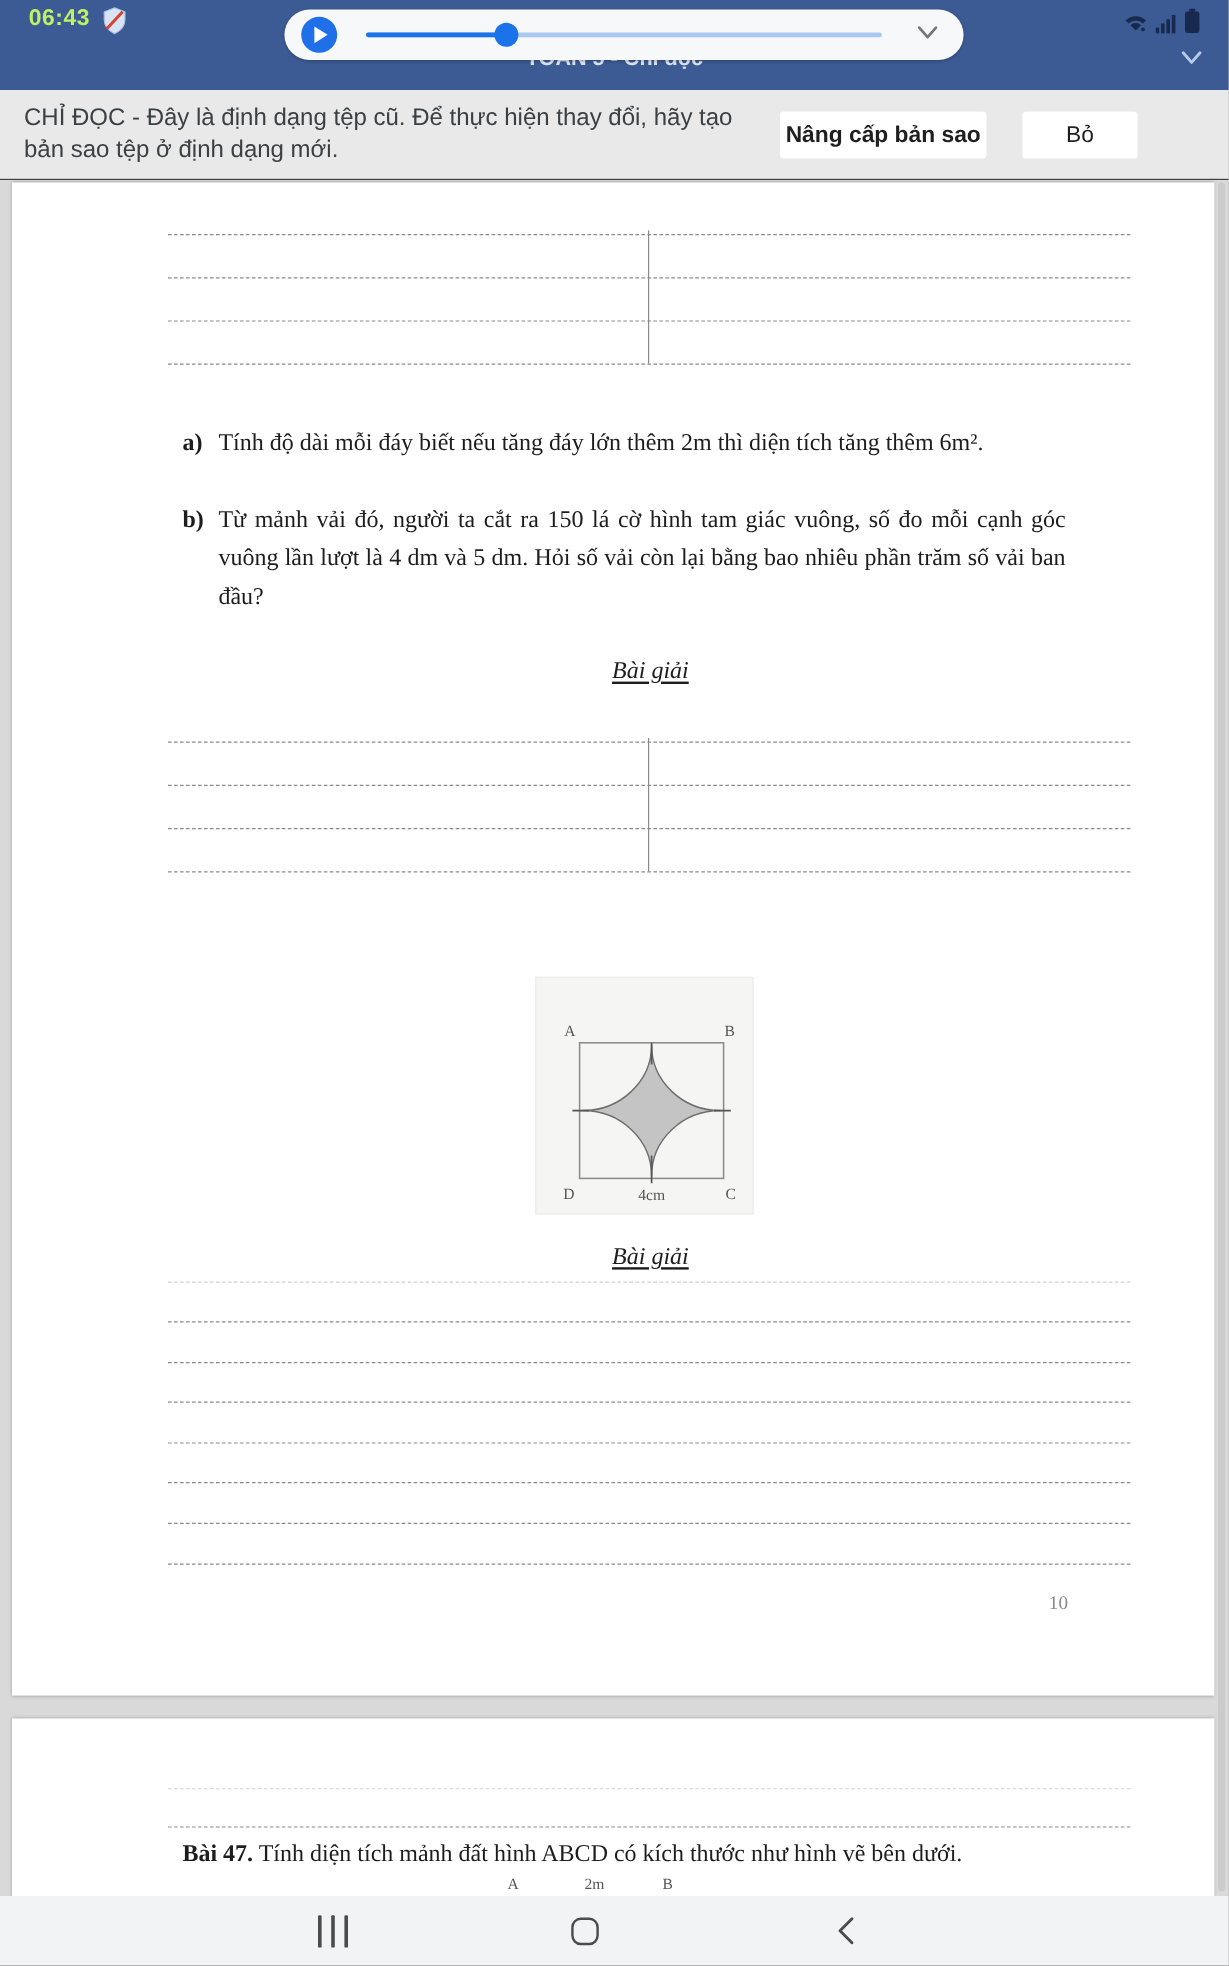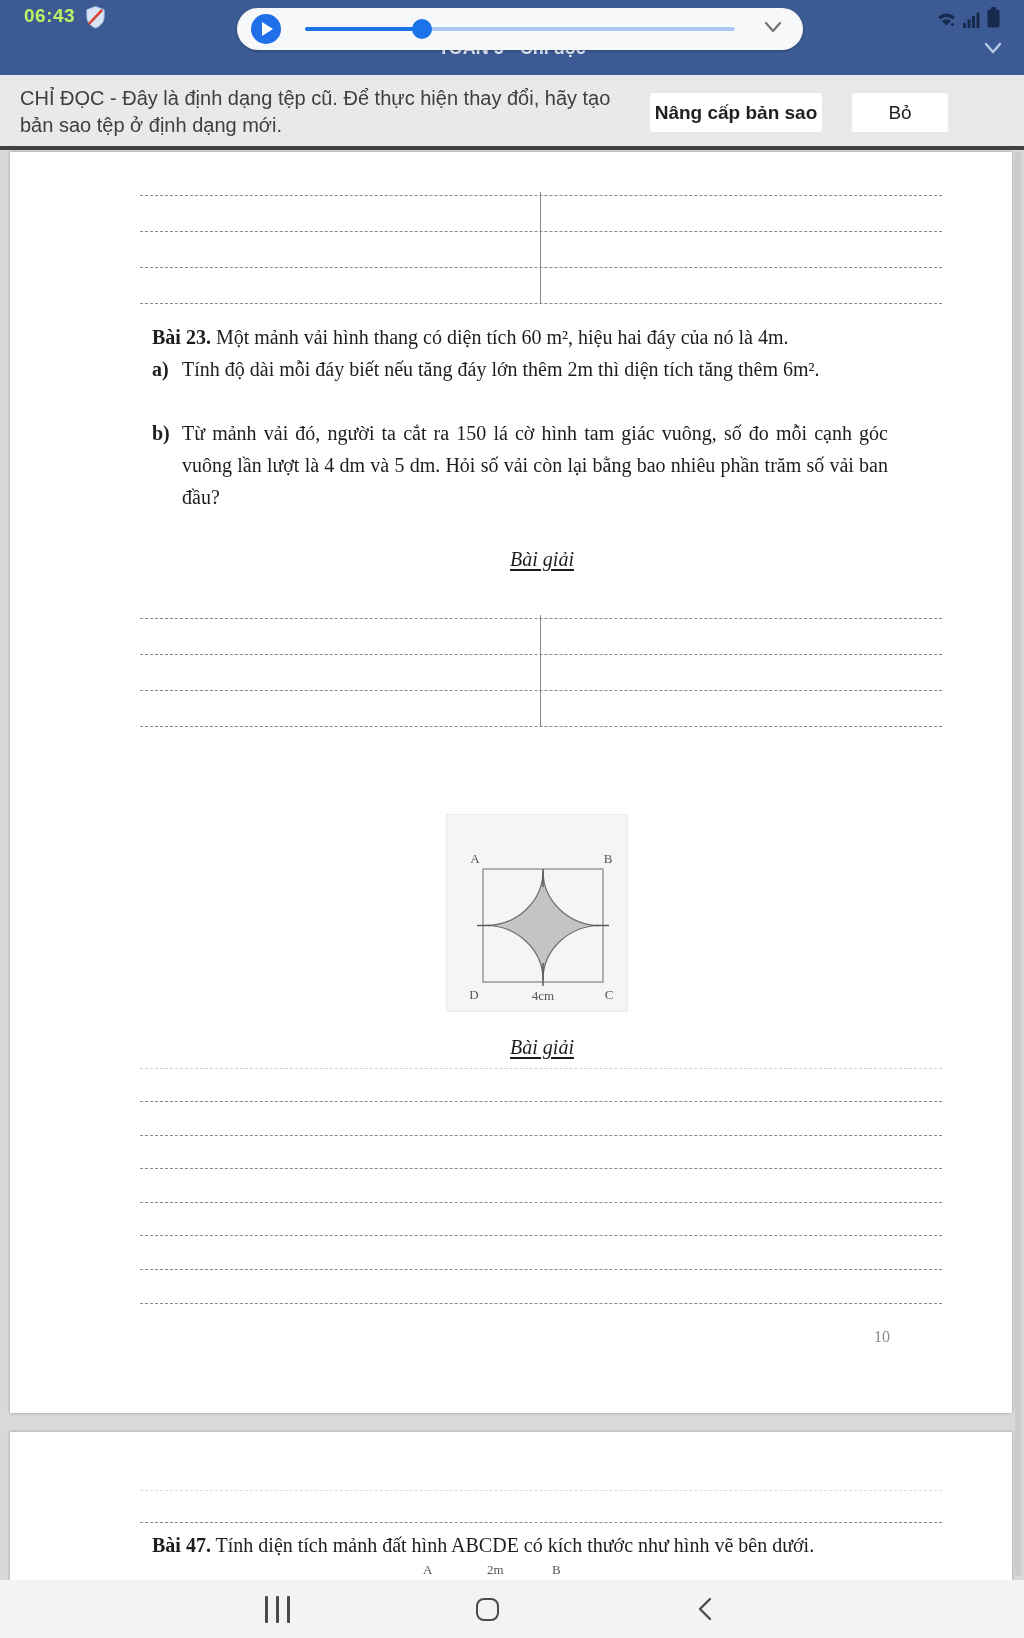--- a/index.html
+++ b/index.html
@@ -19,21 +19,21 @@
   .play-btn{position:absolute;left:14px;top:6px;width:30px;height:30px;border-radius:50%;
     background:#1e6fe8;display:flex;align-items:center;justify-content:center;cursor:pointer;}
   .play-tri{width:0;height:0;border-left:11px solid #fff;border-top:7px solid transparent;
     border-bottom:7px solid transparent;margin-left:3px;}
   .slider{position:absolute;left:68px;top:19px;width:430px;height:4px;border-radius:2px;background:#abc8f0;}
   .slider-fill{position:absolute;left:0;top:0;height:4px;width:117px;border-radius:2px;background:#1a73e8;}
   .slider-thumb{position:absolute;left:107px;top:-8px;width:20px;height:20px;border-radius:50%;background:#1a73e8;}
   .pill-chevron{position:absolute;left:526px;top:12px;cursor:pointer;}
 
   
-  .banner{position:absolute;top:75px;left:0;right:0;height:75px;background:#e9e9e9;border-bottom:4px solid #404040;box-sizing:border-box;}
+  .banner{position:absolute;top:75px;left:0;right:0;height:75px;background:#e9e9e9;border-bottom:1px solid #404040;box-sizing:border-box;}
   .banner-msg{position:absolute;left:20px;top:10px;width:622px;font-size:20px;line-height:27px;color:#3c4043;}
   .btn{position:absolute;top:18px;height:39px;background:#ffffff;border-radius:3px;display:flex;
     align-items:center;justify-content:center;font-size:19px;color:#1f1f1f;cursor:pointer;}
   .btn-upgrade{left:650px;width:172px;font-weight:bold;}
   .btn-dismiss{left:852px;width:96px;}
 
   
   .doc-area{position:absolute;top:150px;left:0;right:0;height:1430px;background:#d9d9d9;overflow:hidden;}
   .page{position:absolute;left:10px;width:1002px;background:#fff;box-shadow:0 0 3px rgba(0,0,0,.3);}
   .page1{top:2px;height:1261px;}
@@ -139,24 +139,20 @@
     <div class="page page1 serif">
 
       <div>
         <div class="dl" style="top:43px"></div>
         <div class="dl" style="top:79px"></div>
         <div class="dl" style="top:115px"></div>
         <div class="dl" style="top:151px"></div>
         <div class="vline" style="top:40px;height:111px"></div>
       </div>
 
-      <div class="para" style="top:170px">
-        <span class="plabel">Bài 23.</span>
-        <span>Một mảnh vải hình thang có diện tích 60 m², hiệu hai đáy của nó là 4m.</span>
-      </div>
       <div class="item" style="top:202px">
         <span class="ilabel">a)</span>
         <div class="itext">Tính độ dài mỗi đáy biết nếu tăng đáy lớn thêm 2m thì diện tích tăng thêm 6m².</div>
       </div>
       <div class="item" style="top:266px">
         <span class="ilabel">b)</span>
         <div class="itext">Từ mảnh vải đó, người ta cắt ra 150 lá cờ hình tam giác vuông, số đo mỗi cạnh góc vuông lần lượt là 4 dm và 5 dm. Hỏi số vải còn lại bằng bao nhiêu phần trăm số vải ban đầu?</div>
       </div>
 
       <div class="solution-heading" style="top:396px">Bài giải</div>
@@ -201,21 +197,21 @@
 
       <div class="pagenum">10</div>
     </div>
 
     <div class="page page2 serif">
       <div class="dl vfaint" style="top:58px"></div>
       <div class="dl" style="top:90px"></div>
 
       <div class="para oneline" style="top:98px">
         <span class="plabel">Bài 47.</span>
-        <span>Tính diện tích mảnh đất hình ABCDE có kích thước như hình vẽ bên dưới.</span>
+        <span>Tính diện tích mảnh đất hình ABCD có kích thước như hình vẽ bên dưới.</span>
       </div>
 
       <span class="figlabel" style="left:413px;top:130px">A</span>
       <span class="figlabel" style="left:477px;top:130px">2m</span>
       <span class="figlabel" style="left:542px;top:130px">B</span>
     </div>
 
     <div class="scrollbar"></div>
   </div>
 

